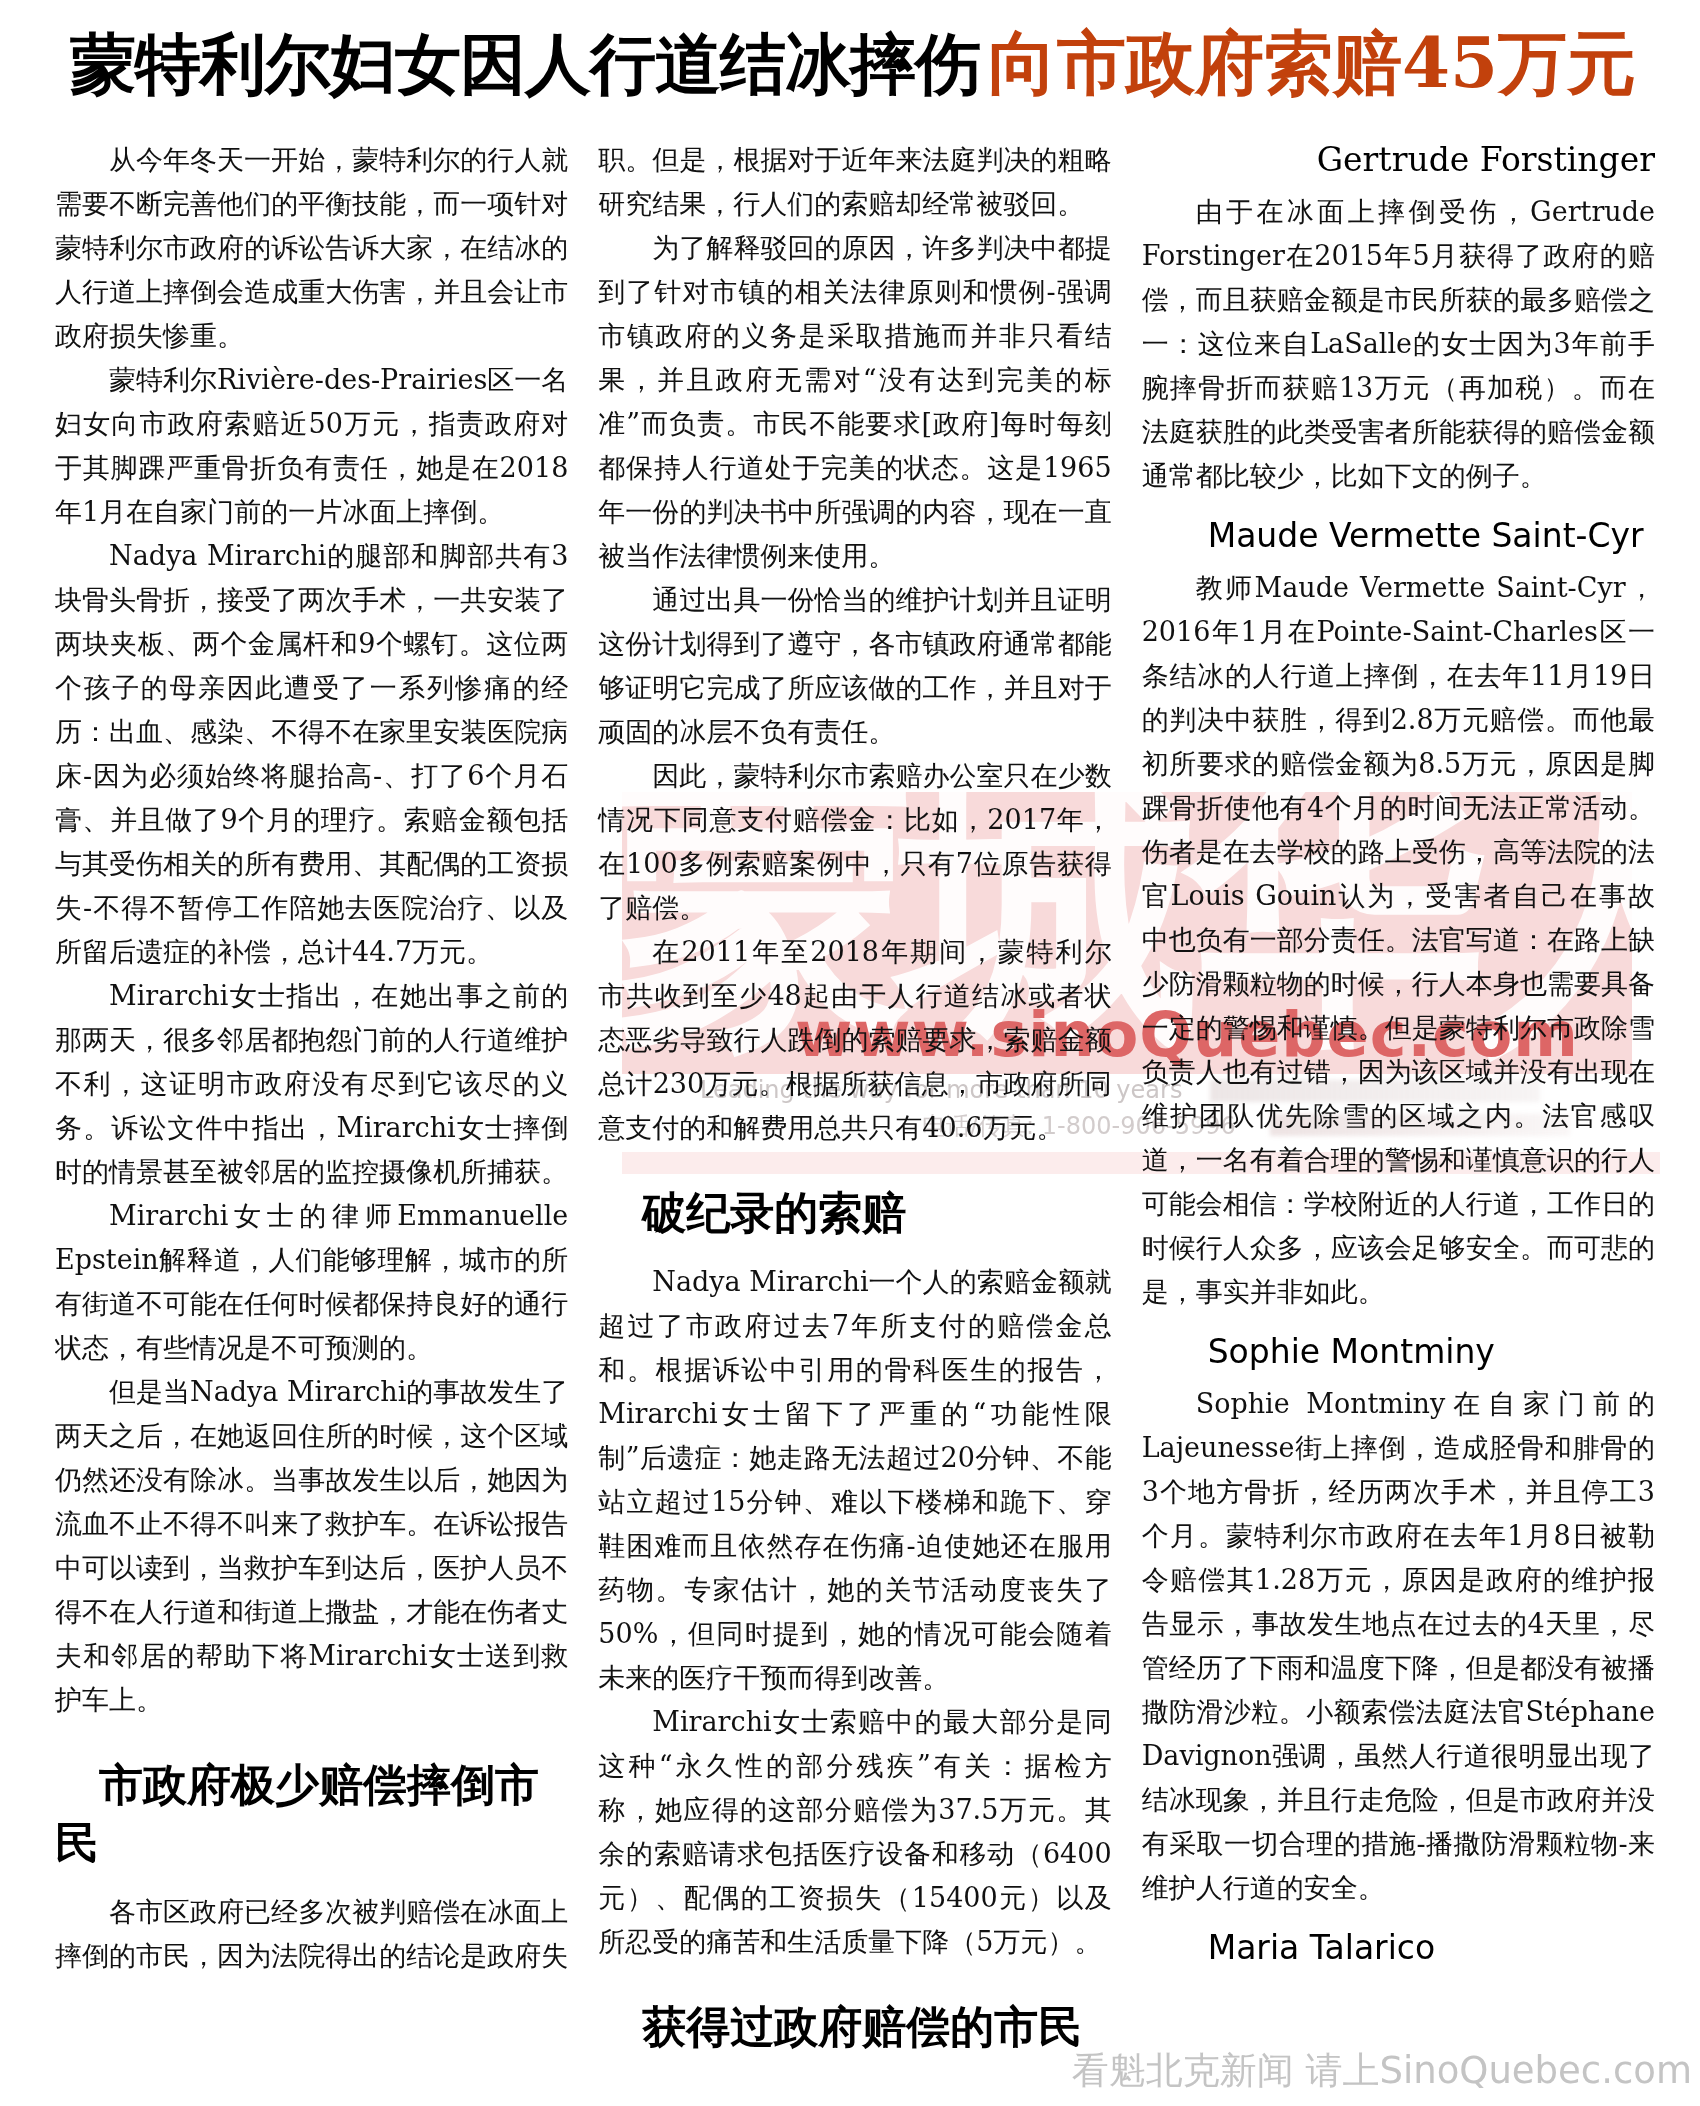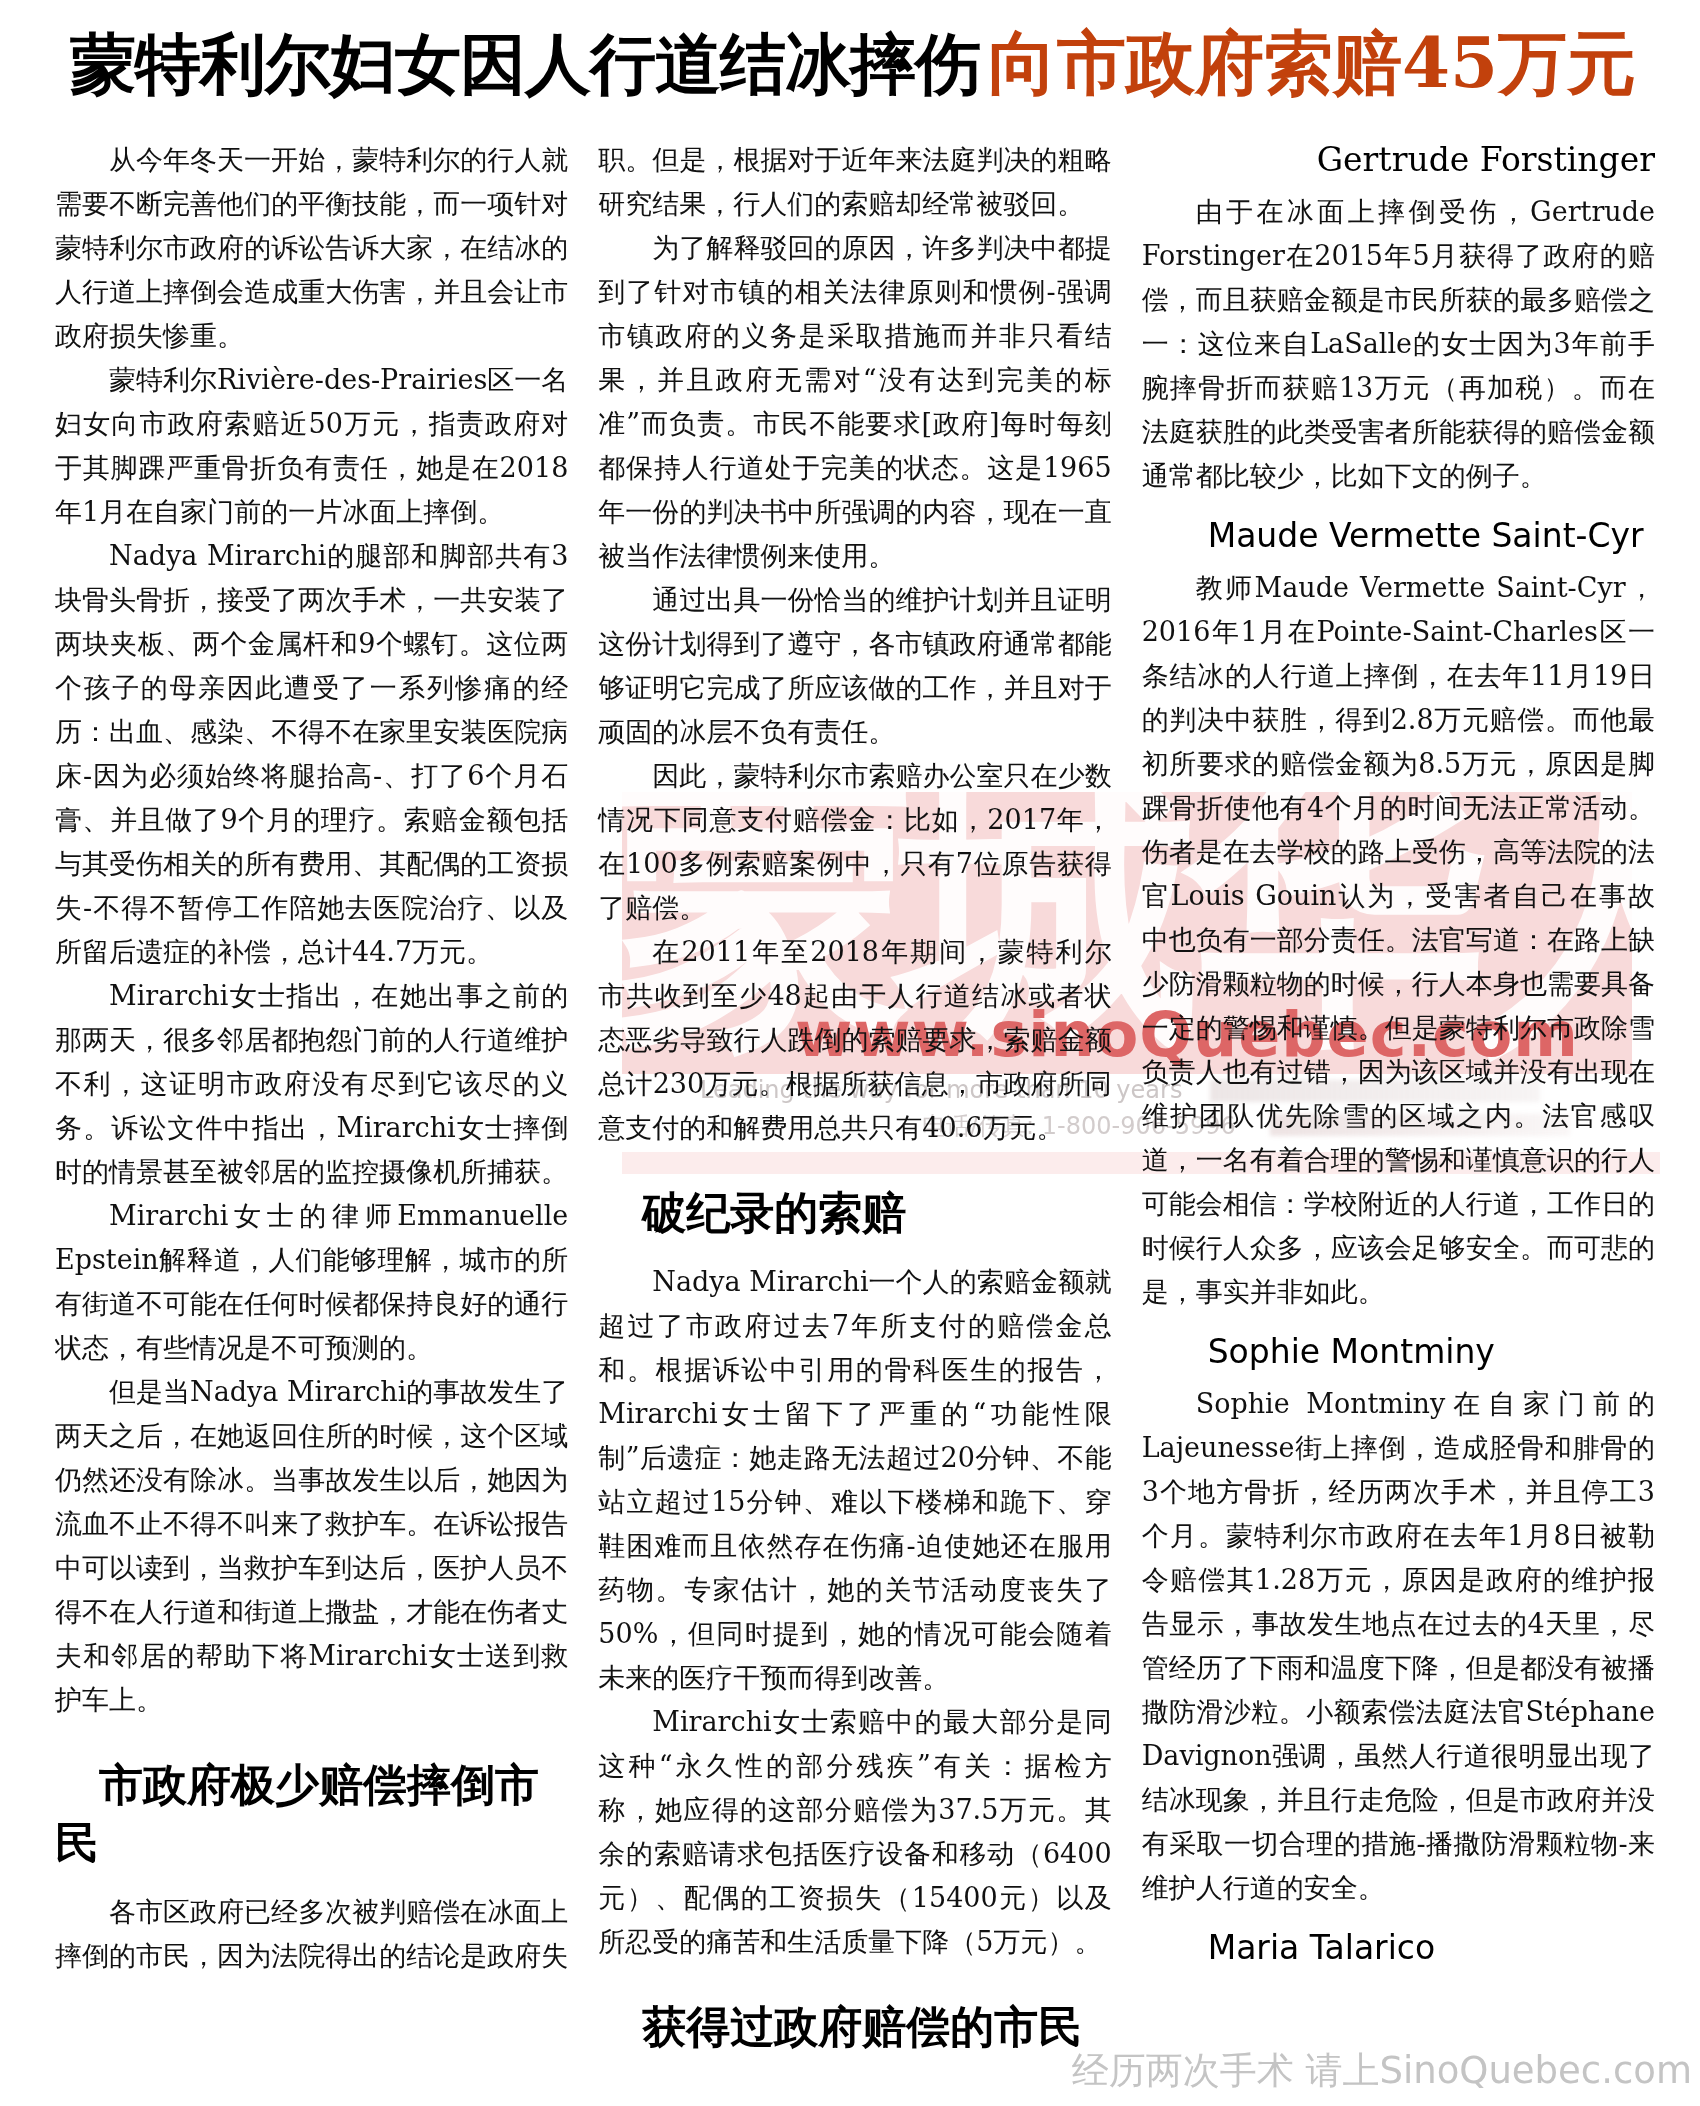--- a/index.html
+++ b/index.html
@@ -166,13 +166,13 @@
   <div class="h3 serif">Gertrude Forstinger</div>
   <p>由于在冰面上摔倒受伤，Gertrude Forstinger在2015年5月获得了政府的赔偿，而且获赔金额是市民所获的最多赔偿之一：这位来自LaSalle的女士因为3年前手腕摔骨折而获赔13万元（再加税）。而在法庭获胜的此类受害者所能获得的赔偿金额通常都比较少，比如下文的例子。</p>
   <div class="h3">Maude Vermette Saint-Cyr</div>
   <p>教师Maude Vermette Saint-Cyr，2016年1月在Pointe-Saint-Charles区一条结冰的人行道上摔倒，在去年11月19日的判决中获胜，得到2.8万元赔偿。而他最初所要求的赔偿金额为8.5万元，原因是脚踝骨折使他有4个月的时间无法正常活动。伤者是在去学校的路上受伤，高等法院的法官Louis Gouin认为，受害者自己在事故中也负有一部分责任。法官写道：在路上缺少防滑颗粒物的时候，行人本身也需要具备一定的警惕和谨慎。但是蒙特利尔市政除雪负责人也有过错，因为该区域并没有出现在维护团队优先除雪的区域之内。法官感叹道，一名有着合理的警惕和谨慎意识的行人可能会相信：学校附近的人行道，工作日的时候行人众多，应该会足够安全。而可悲的是，事实并非如此。</p>
   <div class="h3">Sophie Montminy</div>
   <p>Sophie Montminy在自家门前的Lajeunesse街上摔倒，造成胫骨和腓骨的3个地方骨折，经历两次手术，并且停工3个月。蒙特利尔市政府在去年1月8日被勒令赔偿其1.28万元，原因是政府的维护报告显示，事故发生地点在过去的4天里，尽管经历了下雨和温度下降，但是都没有被播撒防滑沙粒。小额索偿法庭法官Stéphane Davignon强调，虽然人行道很明显出现了结冰现象，并且行走危险，但是市政府并没有采取一切合理的措施-播撒防滑颗粒物-来维护人行道的安全。</p>
   <div class="h3">Maria Talarico</div>
 
 </div>
 
-<div class="footer">经历两次手术 请上SinoQuebec.com</div>
+<div class="footer">看魁北克新闻 请上SinoQuebec.com</div>
 
 </body></html>

